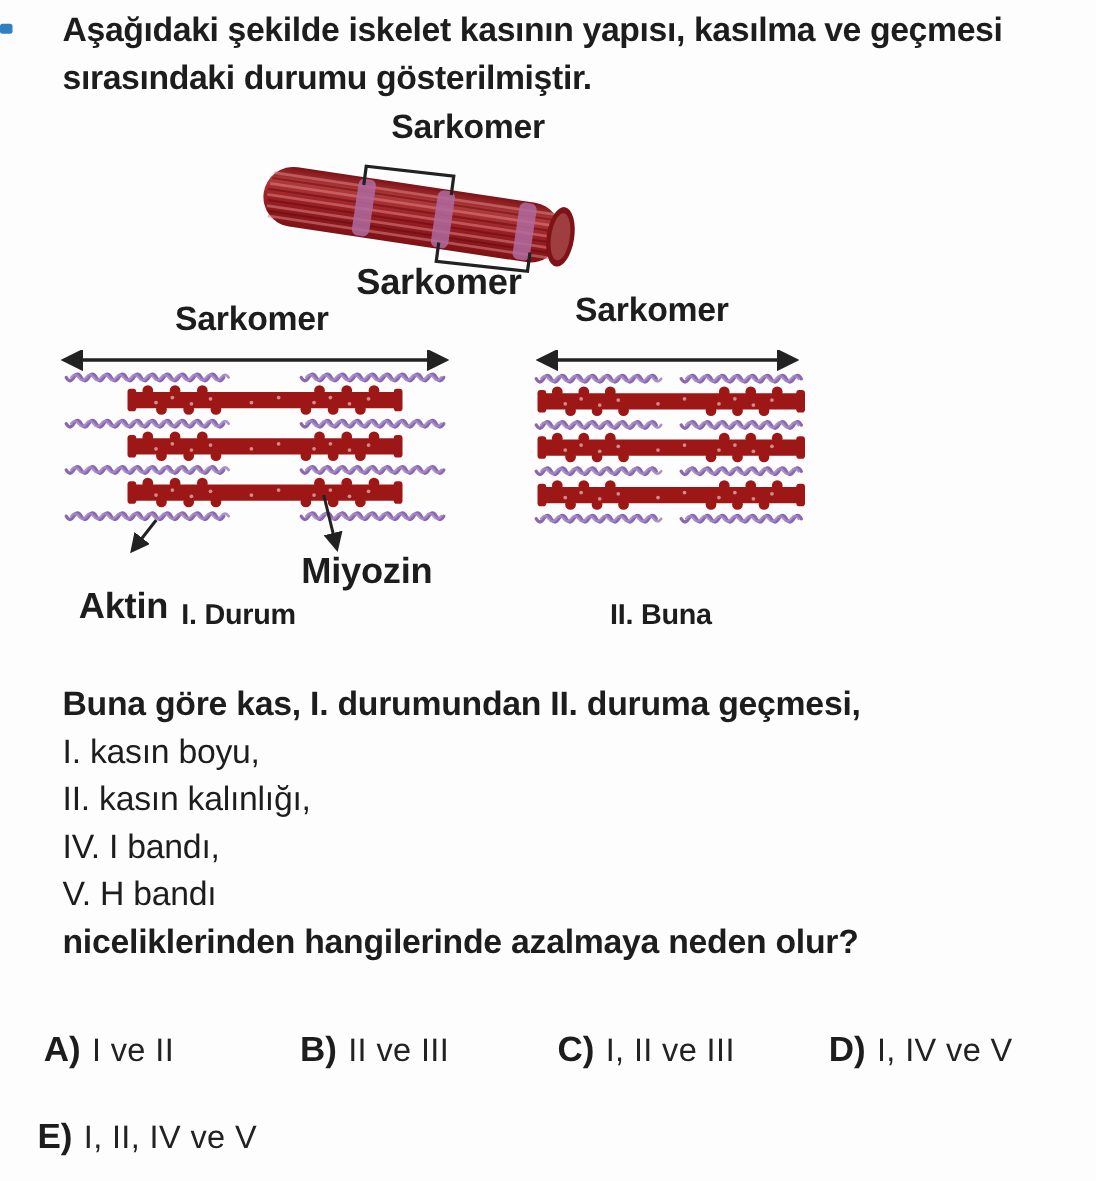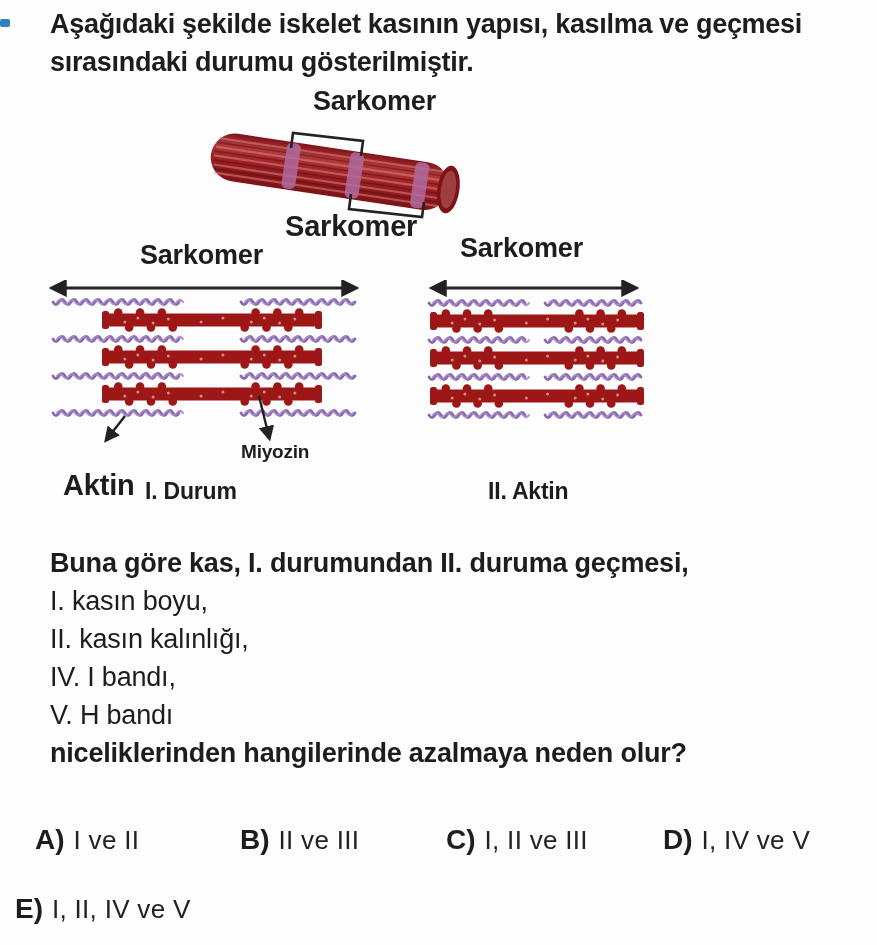--- a/index.html
+++ b/index.html
@@ -36,33 +36,33 @@
   .muscle-fig svg{position:absolute;left:0;top:16px;}
   .muscle-fig .lbl-bottom{left:100px;top:124px;font-size:29px;z-index:2;}
   .sarc-group{position:absolute;}
   #sarc1-group{left:45px;top:238px;width:330px;height:285px;}
   #sarc2-group{left:425px;top:233px;width:235px;height:290px;}
   #sarc1-group .lbl-sarkomer{left:95px;top:2px;}
   #sarc2-group .lbl-sarkomer{left:35px;top:0;}
   #sarc1-group svg{position:absolute;left:0;top:42px;}
   #sarc2-group svg{position:absolute;left:0;top:47px;}
   .lbl-aktin{left:18px;top:203px;font-size:29px;margin-top:28px;}
-  .lbl-miyozin{left:196px;top:203px;font-size:19px;}
+  .lbl-miyozin{left:196px;top:203px;font-size:29px;}
   .lbl-caption{font-size:23px;}
   #sarc1-group .lbl-caption{left:100px;top:240px;}
   #sarc2-group .lbl-caption{left:63px;top:245px;}
   .stem{position:absolute;left:50px;top:516px;width:810px;font-size:27px;line-height:38px;letter-spacing:-0.2px;margin-top:28px;}
   .stem .lead,.stem .closing{font-weight:700;}
   .stem .item{font-weight:400;}
   .options-row{position:absolute;left:0;top:824px;width:826px;height:40px;}
   .option{position:absolute;white-space:nowrap;cursor:default;}
   .option .letter{font-weight:700;font-size:28px;letter-spacing:0;}
   .option .opt-text{font-weight:400;font-size:26px;margin-left:9px;letter-spacing:0.3px;color:#222;}
   #opt-a{left:35px;} #opt-b{left:240px;} #opt-c{left:446px;} #opt-d{left:663px;}
-  .option-e-row{position:absolute;left:15px;top:893px;}
+  .option-e-row{position:absolute;left:30px;top:893px;}
 </style>
 </head>
 <body>
 
 <div class="page">
 
   <div class="blue-mark"></div>
 
   <div class="intro">Aşağıdaki şekilde iskelet kasının yapısı, kasılma ve geçmesi sırasındaki durumu gösterilmiştir.</div>
 
@@ -352,21 +352,21 @@
           <circle cx="54.760000000000005" cy="119" r="1.5" fill="#d9a0a0" opacity="0.85"></circle>
           <circle cx="69.6" cy="115" r="1.5" fill="#d9a0a0" opacity="0.85"></circle>
           <circle cx="101.4" cy="118" r="1.5" fill="#d9a0a0" opacity="0.85"></circle>
           <circle cx="122.60000000000001" cy="114" r="1.5" fill="#d9a0a0" opacity="0.85"></circle>
           <circle cx="150.16" cy="118" r="1.5" fill="#d9a0a0" opacity="0.85"></circle>
           <circle cx="162.88" cy="114" r="1.5" fill="#d9a0a0" opacity="0.85"></circle>
           <circle cx="177.72" cy="119" r="1.5" fill="#d9a0a0" opacity="0.85"></circle>
           <circle cx="192.56" cy="115" r="1.5" fill="#d9a0a0" opacity="0.85"></circle>
         </g>
       </svg>
-    <div class="fig-label lbl-caption">II. Aktin</div>
+    <div class="fig-label lbl-caption">II. Buna</div>
   </div>
 
   <div class="stem">
     <div class="lead">Buna göre kas, I. durumundan II. duruma geçmesi,</div>
     <div class="item">I. kasın boyu,</div>
     <div class="item">II. kasın kalınlığı,</div>
     <div class="item">IV. I bandı,</div>
     <div class="item">V. H bandı</div>
     <div class="closing">niceliklerinden hangilerinde azalmaya neden olur?</div>
   </div>

